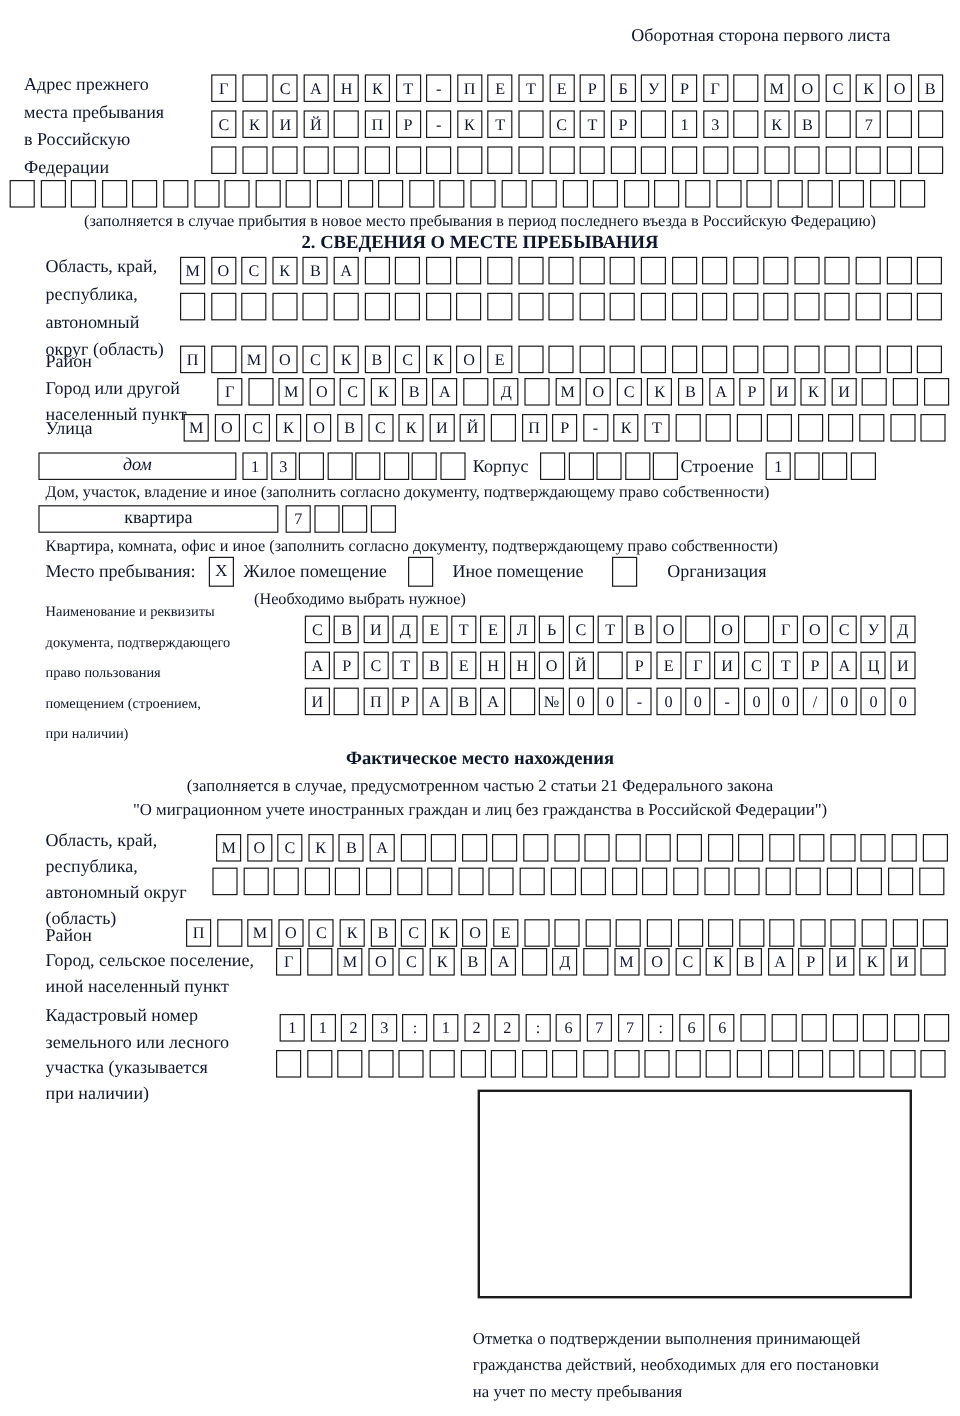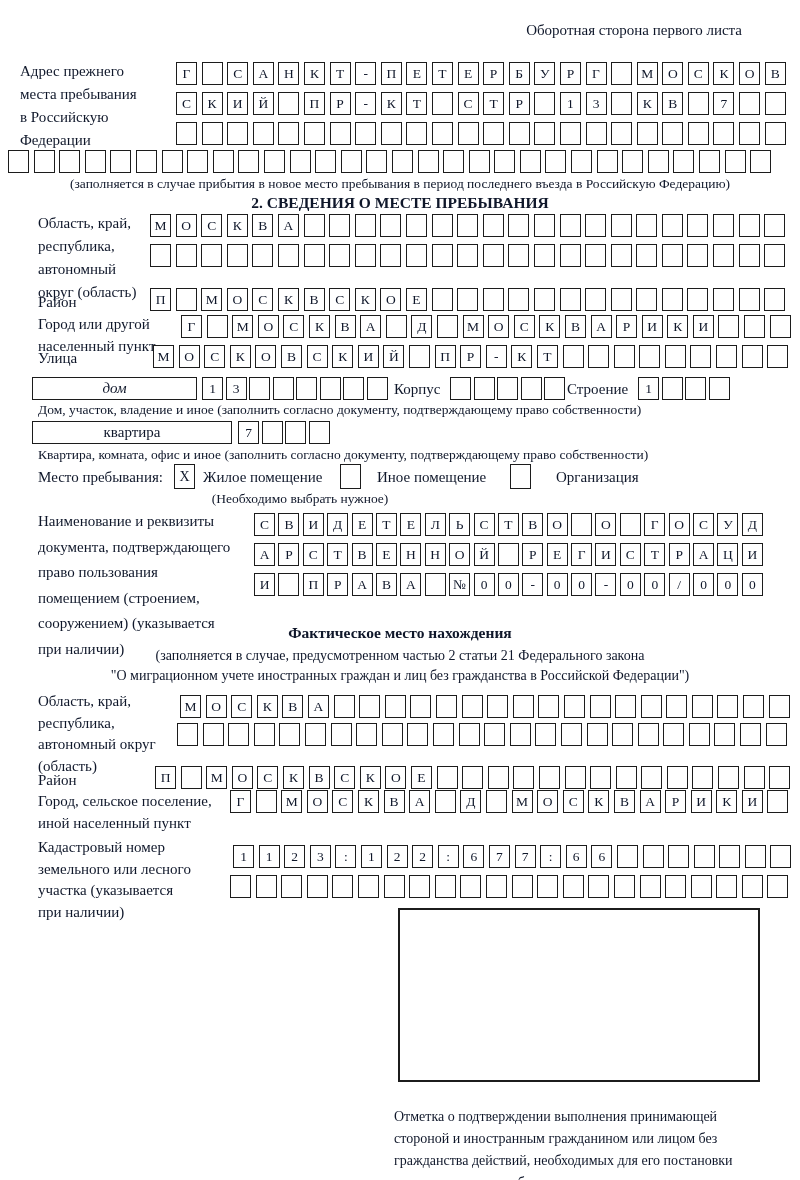--- a/index.html
+++ b/index.html
@@ -351,26 +351,25 @@
 
   <div class="abs label" style="left:38px;top:466px;">Место пребывания:</div>
   <div class="abs checkbox" style="left:174px;top:464px;">X</div>
   <div class="abs label" style="left:203px;top:466px;">Жилое помещение</div>
   <div class="abs checkbox" style="left:340px;top:464px;"></div>
   <div class="abs label" style="left:377px;top:466px;">Иное помещение</div>
   <div class="abs checkbox" style="left:510px;top:464px;"></div>
   <div class="abs label" style="left:556px;top:466px;">Организация</div>
   <div class="abs caption" style="left:0;top:491px;width:600px;text-align:center;">(Необходимо выбрать нужное)</div>
 
-  <div class="abs" style="left:38px;top:509px;width:215px;font-size:15px;line-height:25.5px;">
+  <div class="abs" style="left:38px;top:497px;width:215px;font-size:12px;line-height:25.5px;">
       <div>Наименование и реквизиты</div>
       <div>документа, подтверждающего</div>
       <div>право пользования</div>
       <div>помещением (строением,</div>
-      <div>сооружением) (указывается</div>
       <div>при наличии)</div>
     </div>
   <div class="abs cellrow tight" style="left:254px;top:513px;">
       <span class="cell">С</span>
       <span class="cell">В</span>
       <span class="cell">И</span>
       <span class="cell">Д</span>
       <span class="cell">Е</span>
       <span class="cell">Т</span>
       <span class="cell">Е</span>
@@ -608,18 +607,17 @@
       <span class="cell"></span>
       <span class="cell"></span>
       <span class="cell"></span>
       <span class="cell"></span>
       <span class="cell"></span>
     </div>
 
   <div class="abs stampbox" style="left:398px;top:908px;width:362px;height:174px;"></div>
   <div class="abs note-sm" style="left:394px;top:1090px;width:370px;line-height:22px;margin-top:16px;">
       <div>Отметка о подтверждении выполнения принимающей</div>
-      <div>стороной и иностранным гражданином или лицом без</div>
       <div>гражданства действий, необходимых для его постановки</div>
       <div>на учет по месту пребывания</div>
     </div>
 
 </div>
 
 </body></html>

